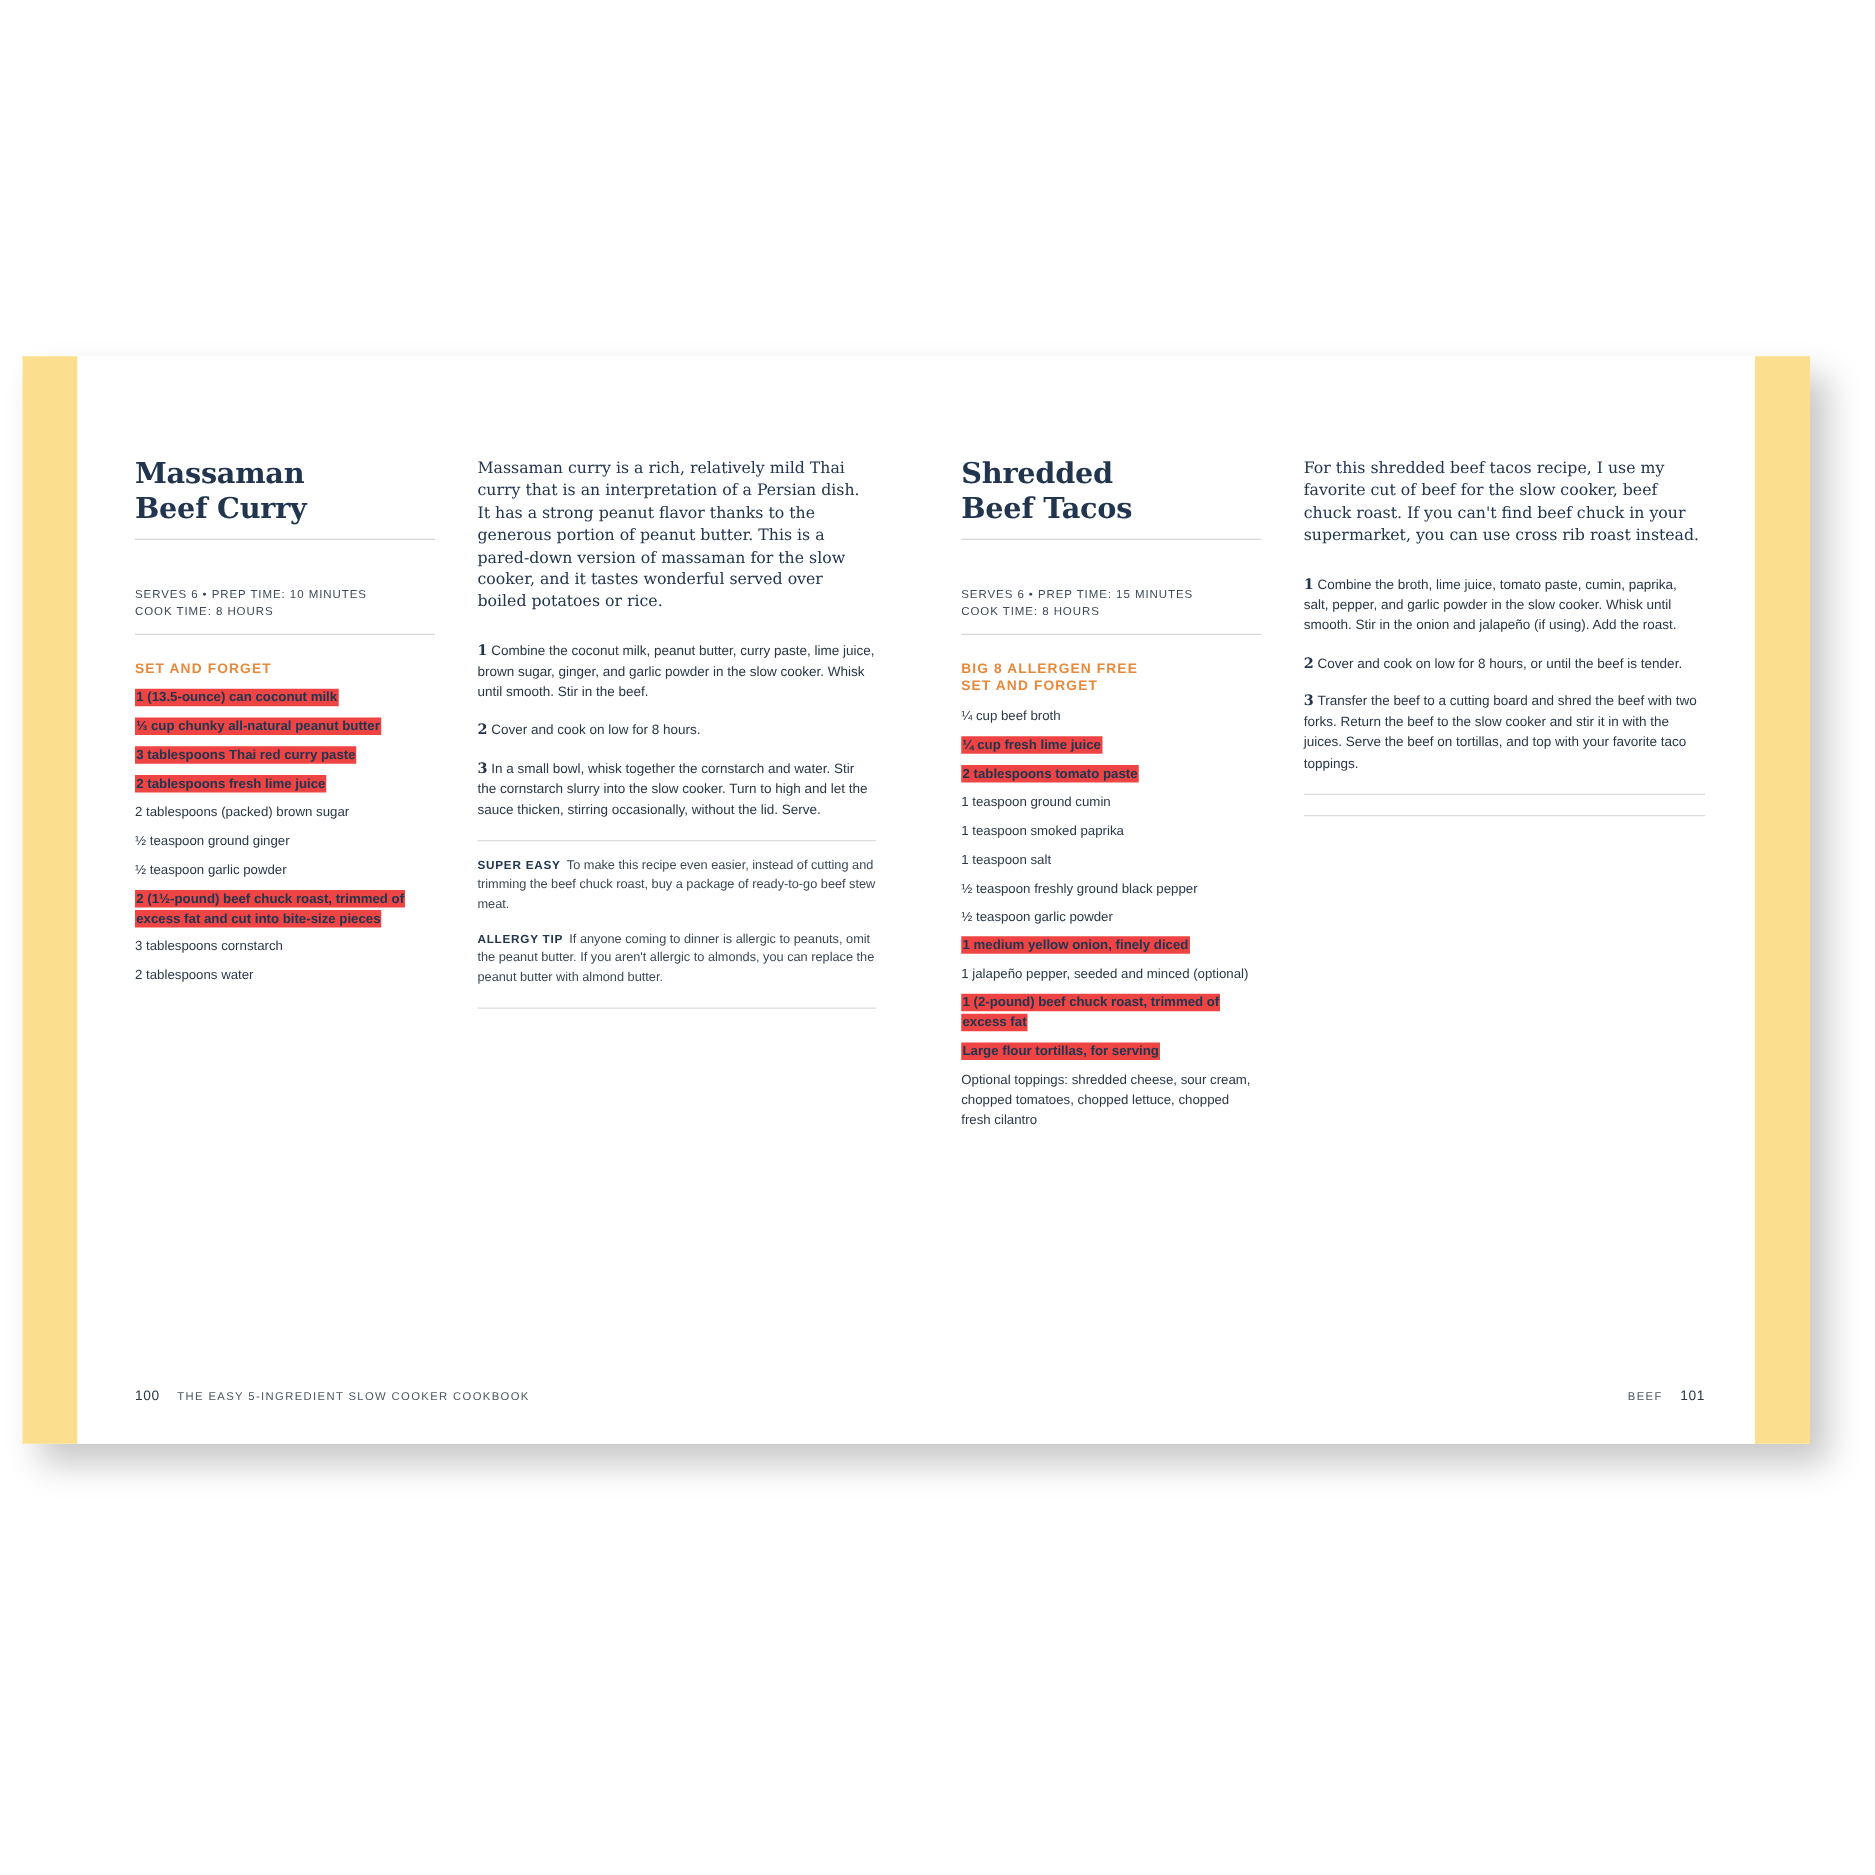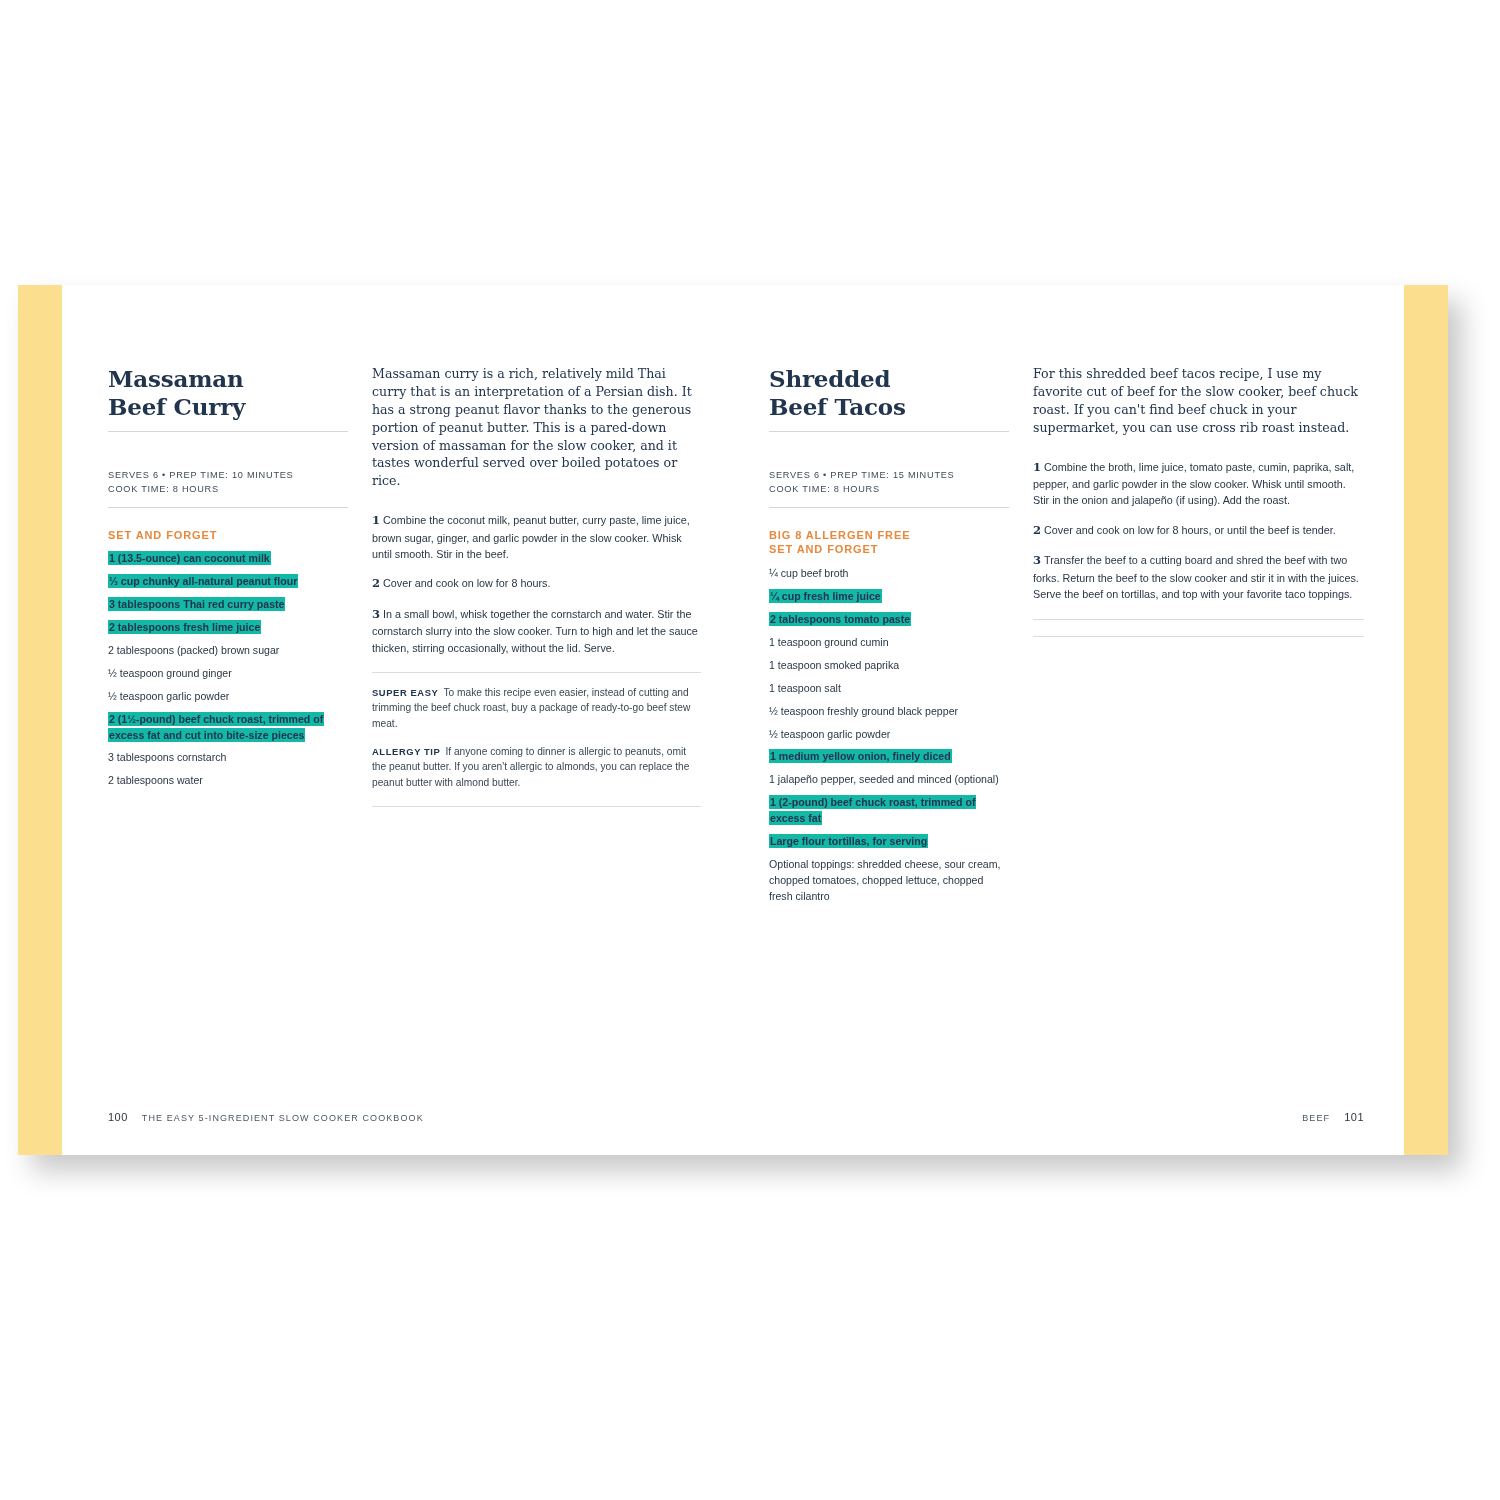--- a/index.html
+++ b/index.html
@@ -50,21 +50,21 @@
     flex: 1 1 50%;
     height: 100%;
   }
   .page-inner {
     position: absolute;
     top: 80px;
     bottom: 40px;
     left: 44px;
     right: 44px;
     display: flex;
-    gap: 24px;
+    gap: 34px;
   }
   .page.left .page-inner { left: 46px; right: 32px; }
   .page.right .page-inner { left: 36px; right: 40px; }
 
   .col-left { width: 240px; flex: 0 0 240px; }
   .col-right { flex: 1 1 auto; }
 
   
   .recipe-title {
     font-family: "DejaVu Serif", serif;
@@ -102,21 +102,21 @@
     margin: 0;
     padding: 0;
   }
   .ing-list li {
     font-size: 10.6px;
     line-height: 1.5;
     color: #2a3746;
     margin-bottom: 7px;
   }
   .ing-list li .hl {
-    background: #14b8a6;
+    background: #ef4444;
     box-decoration-break: clone;
     -webkit-box-decoration-break: clone;
     padding: 1px 1px;
     font-weight: bold;
     color: #21354e;
   }
   .ing-list li.plain { color: #2a3746; }
 
   
   .intro {
@@ -206,21 +206,21 @@
             </h1>
             <div class="meta-rule"></div>
             <div class="meta">
               <div>SERVES 6 • PREP TIME: 10 MINUTES</div>
               <div>COOK TIME: 8 HOURS</div>
             </div>
             <div class="meta-rule"></div>
             <div class="section-label">SET AND FORGET</div>
             <ul class="ing-list">
               <li><span class="hl">1 (13.5-ounce) can coconut milk</span></li>
-              <li><span class="hl">⅓ cup chunky all-natural peanut flour</span></li>
+              <li><span class="hl">⅓ cup chunky all-natural peanut butter</span></li>
               <li><span class="hl">3 tablespoons Thai red curry paste</span></li>
               <li><span class="hl">2 tablespoons fresh lime juice</span></li>
               <li class="plain">2 tablespoons (packed) brown sugar</li>
               <li class="plain">½ teaspoon ground ginger</li>
               <li class="plain">½ teaspoon garlic powder</li>
               <li><span class="hl">2 (1½-pound) beef chuck roast, trimmed of excess fat and cut into bite-size pieces</span></li>
               <li class="plain">3 tablespoons cornstarch</li>
               <li class="plain">2 tablespoons water</li>
             </ul>
           </div>

